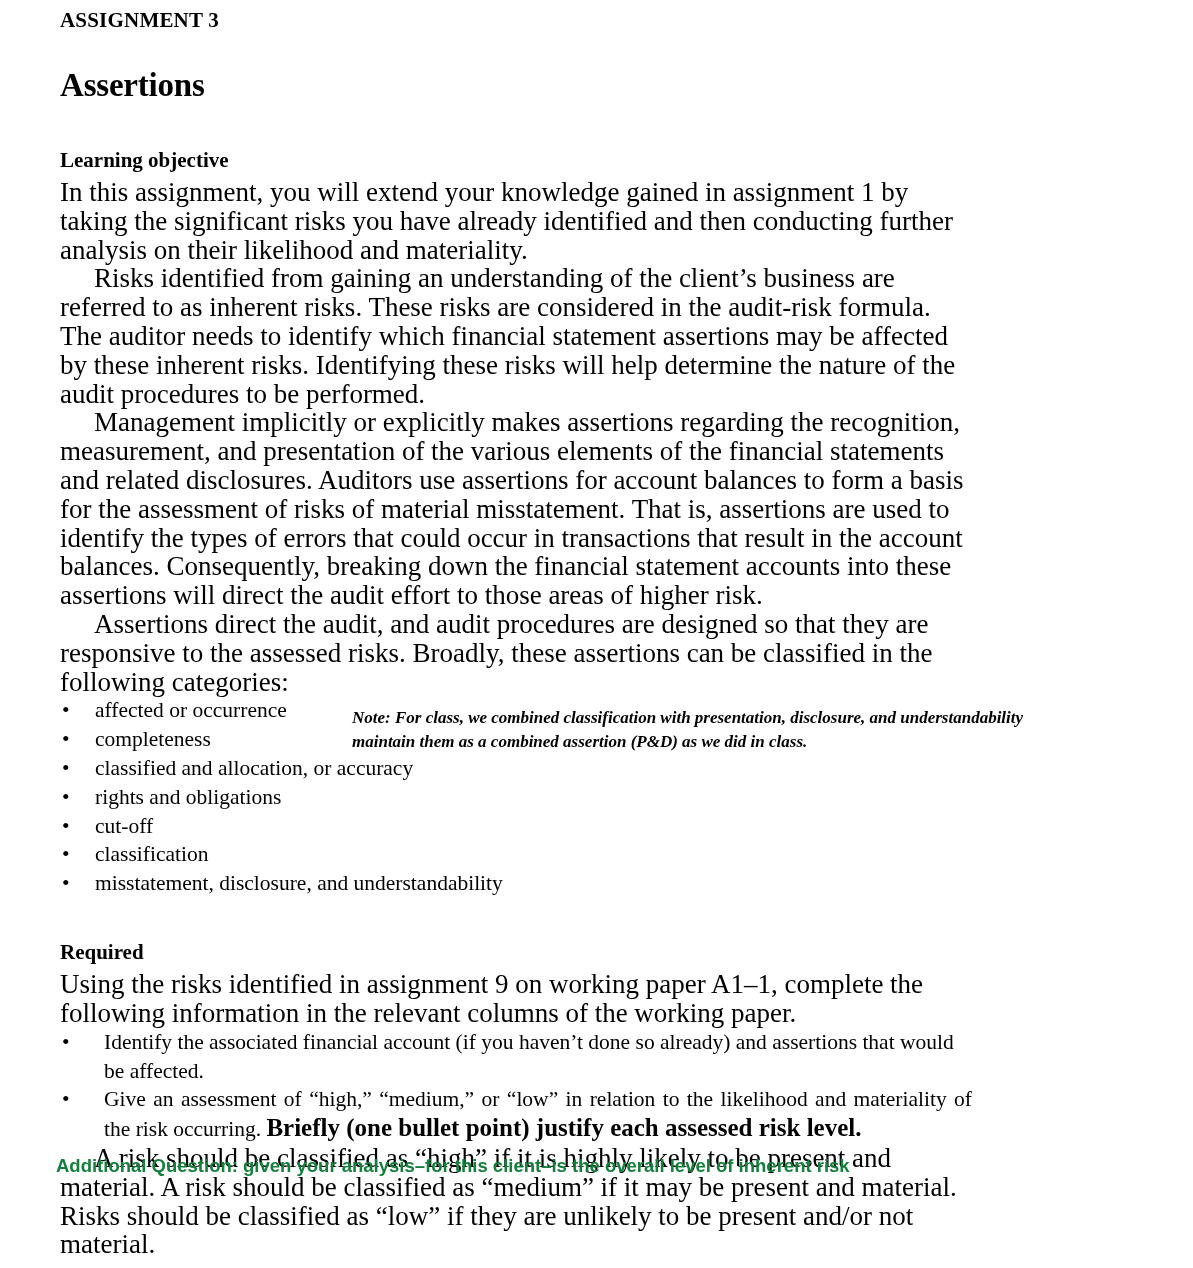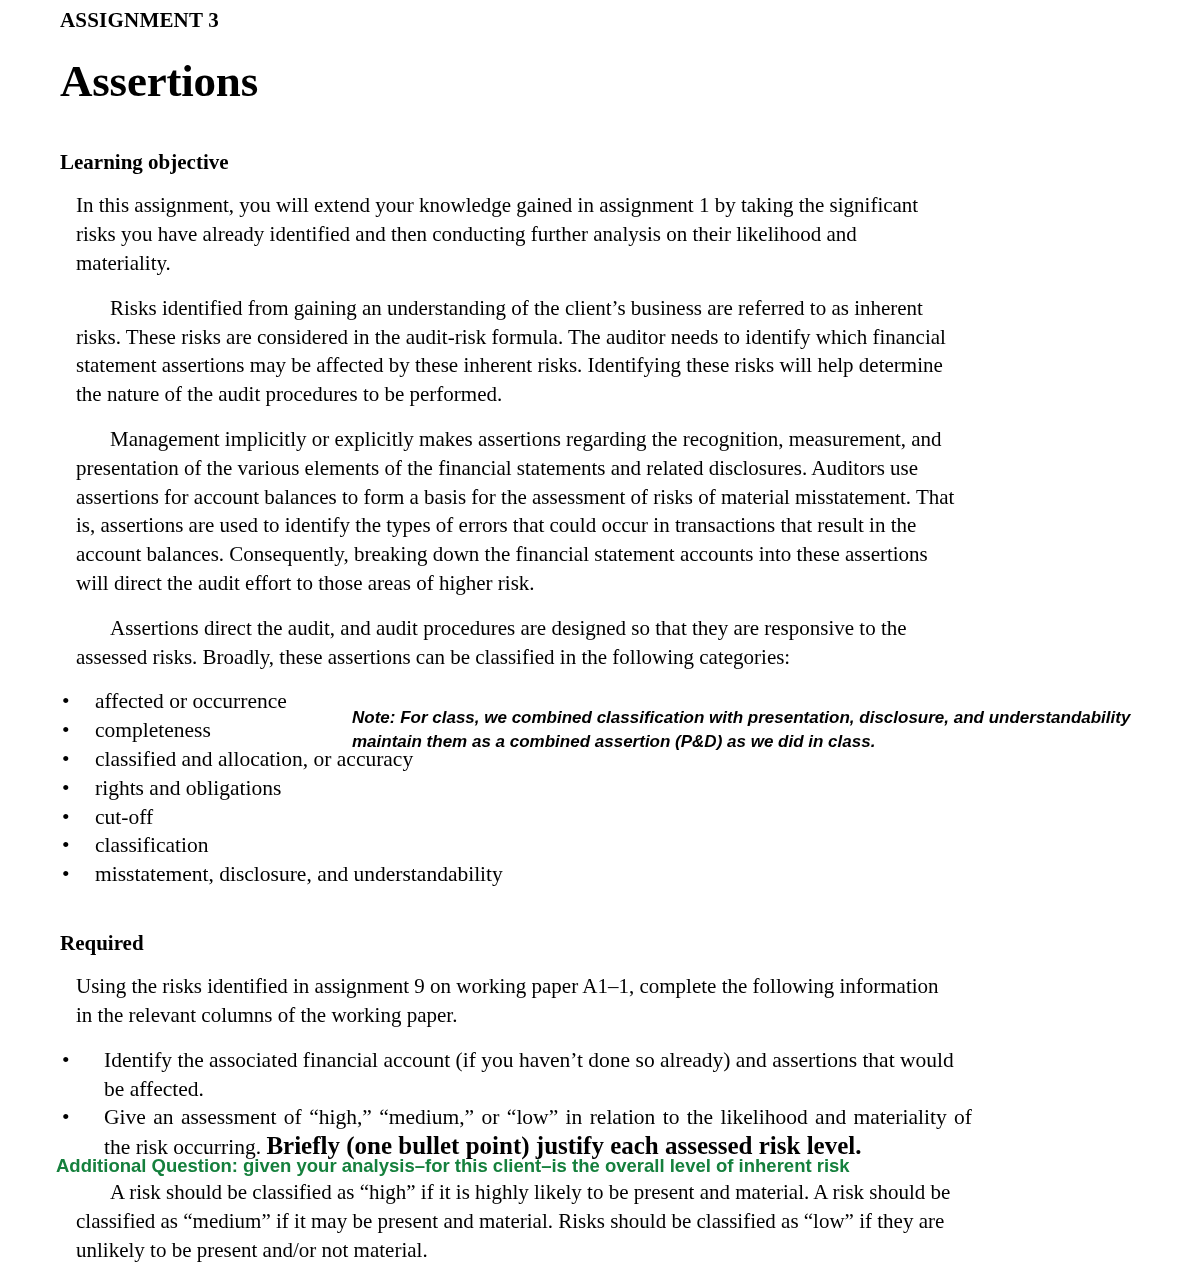--- a/index.html
+++ b/index.html
@@ -34,38 +34,38 @@
 
   .assignment-label {
     font-size: 21px;
     font-weight: bold;
     letter-spacing: 0.2px;
     line-height: 1.2;
     margin: 0 0 0 0;
   }
 
   .doc-title {
-    font-size: 45px;
+    font-size: 33px;
     font-weight: bold;
     line-height: 1.2;
-    margin: 21px 0 0 0;
+    margin: 33px 0 0 0;
     letter-spacing: -0.2px;
   }
 
   .section-heading {
     font-size: 21px;
     font-weight: bold;
     line-height: 1.25;
     margin: 41px 0 5px 0;
   }
 
   p.body-text {
-    font-size: 21px;
-    line-height: 28.8px;
-    margin: 16px;
+    font-size: 27px;
+    line-height: 28.8px;
+    margin: 0;
     text-align: left;
   }
 
   p.indent-first {
     text-indent: 34px;
   }
 
   ul.bullets {
     list-style: none;
     margin: 0;
@@ -113,21 +113,21 @@
   .bold-inline {
     font-weight: bold;
     font-size: 25px;
   }
 
   .note-box {
     position: absolute;
     left: 352px;
     top: 706px;
     width: 800px;
-    font-family: Liberation Sans, sans-serif;
+    font-family: Liberation Serif, serif;
     font-style: italic;
     font-weight: bold;
     font-size: 17px;
     line-height: 24px;
     color: #000000;
   }
   .note-box .note-line {
     display: block;
     white-space: nowrap;
   }

